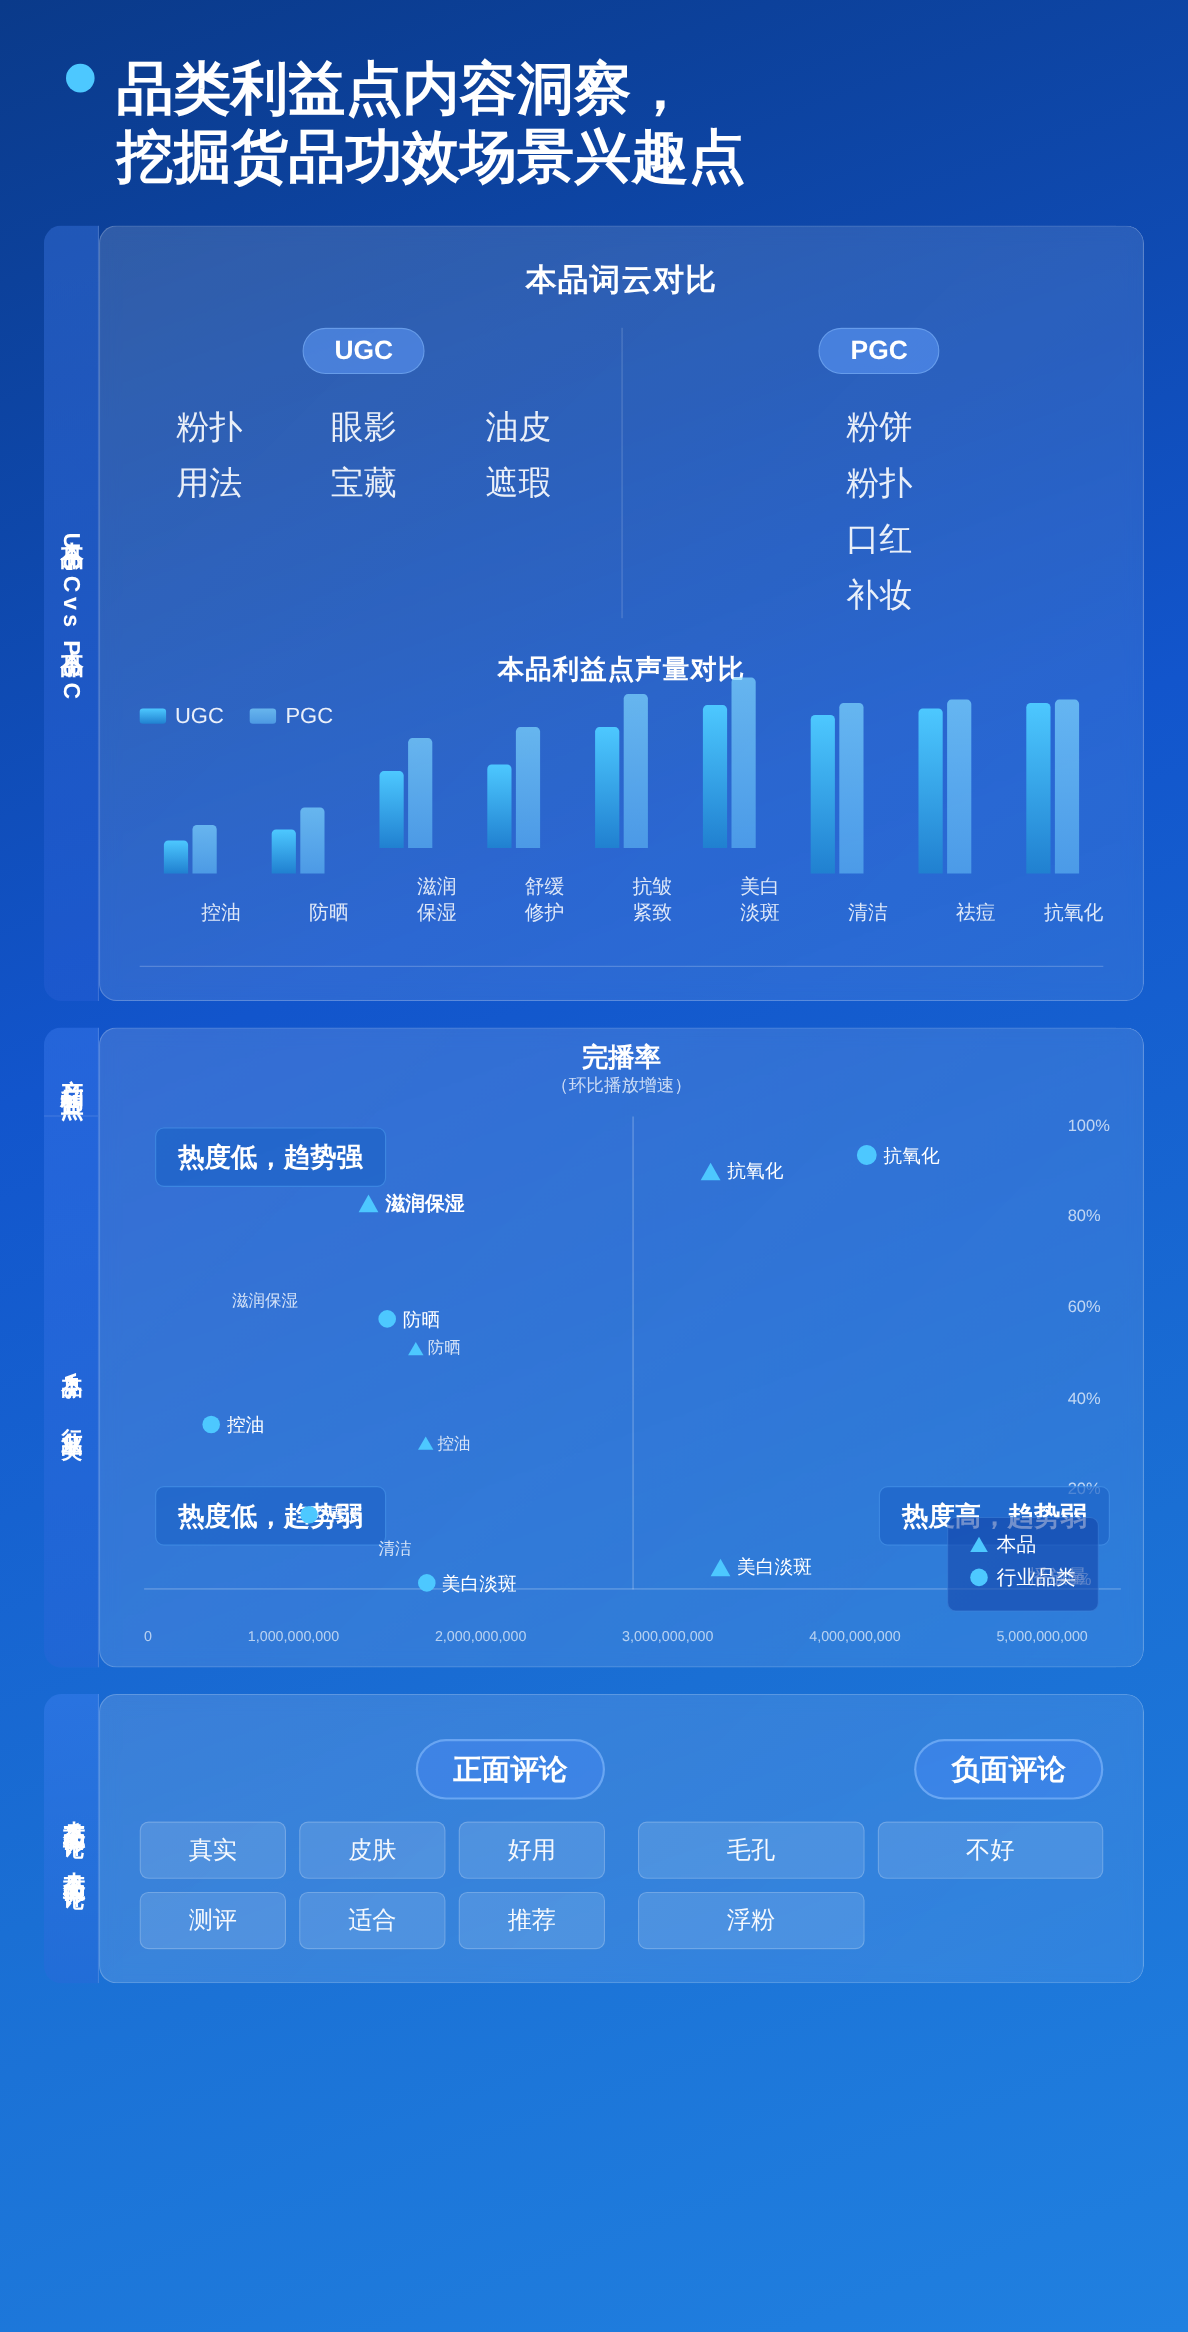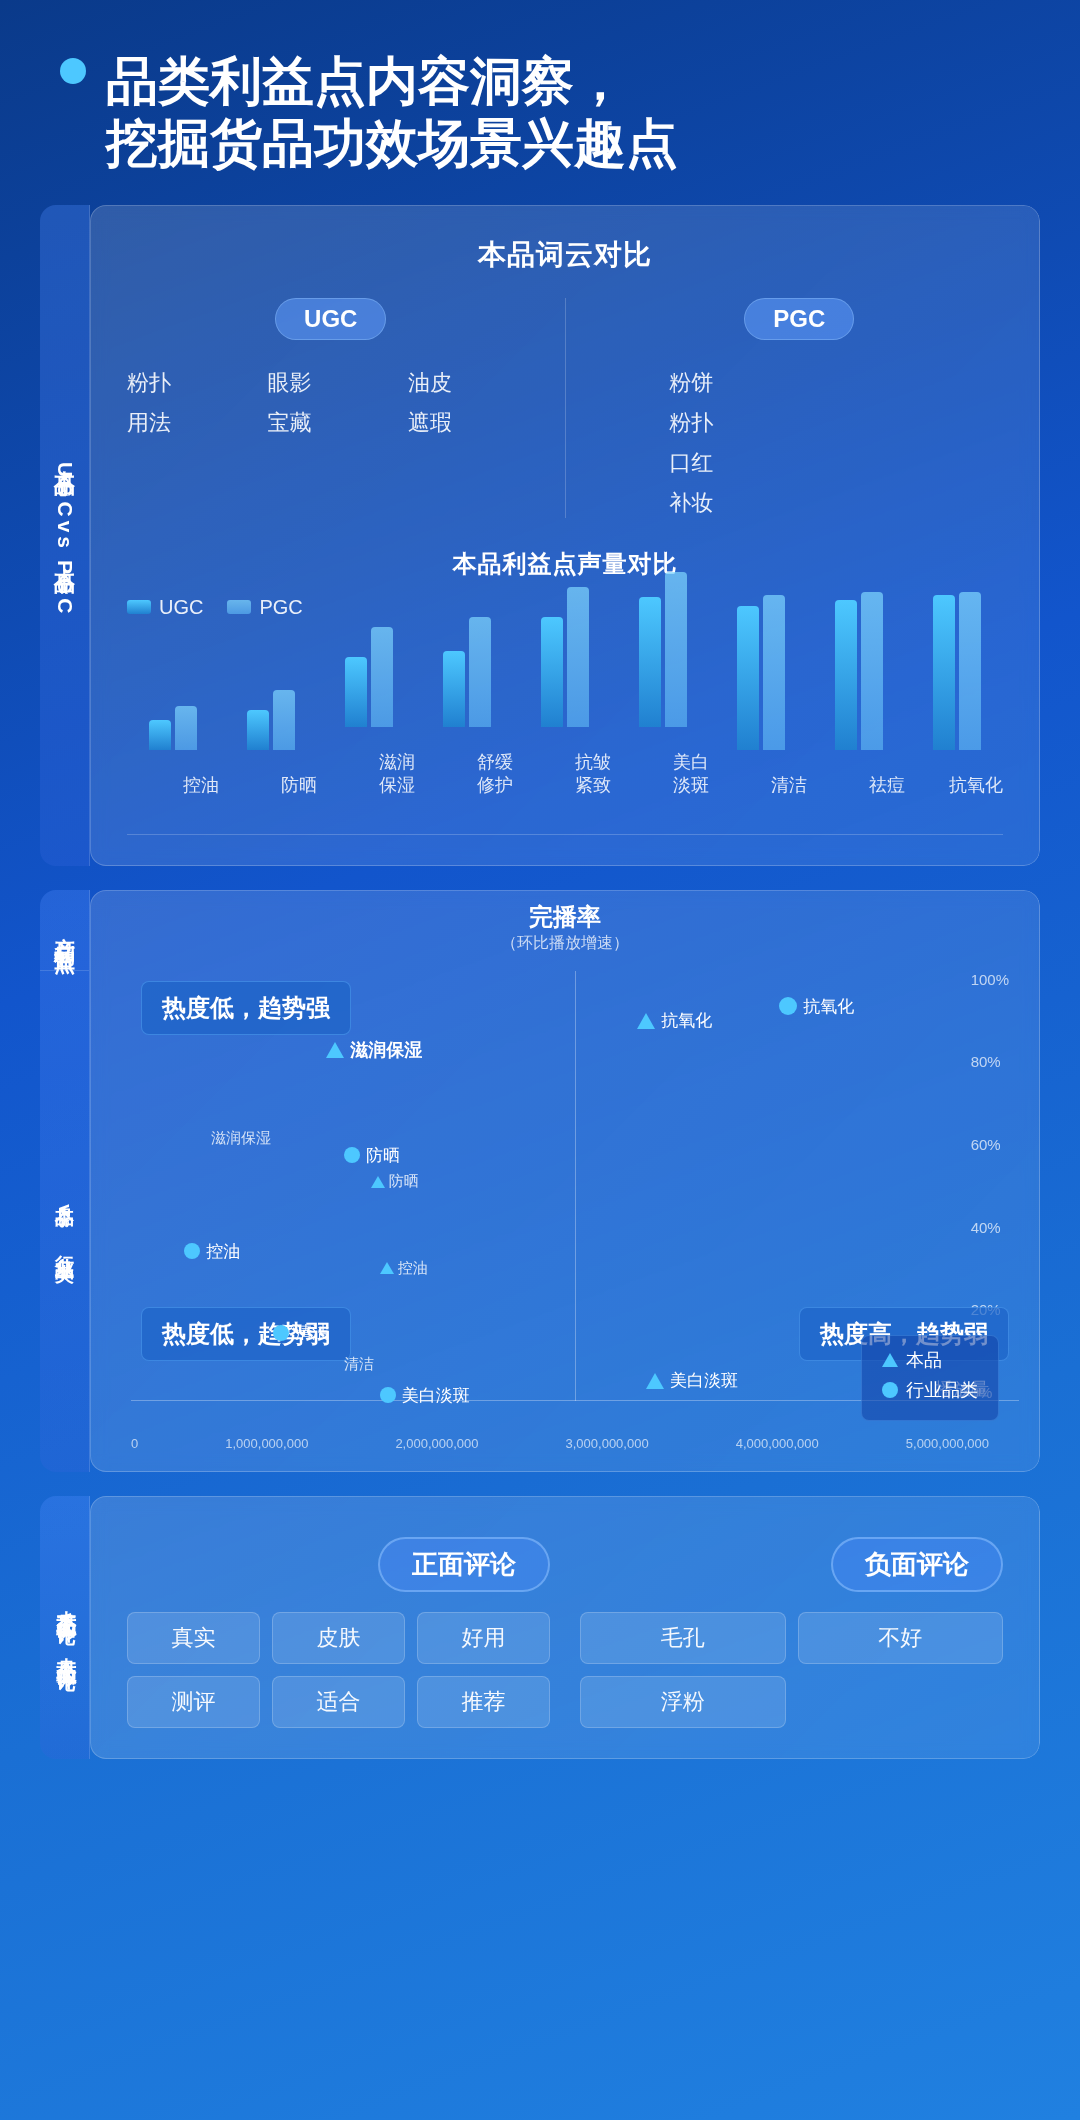--- a/index.html
+++ b/index.html
@@ -108,22 +108,23 @@
       color: #fff;
       display: inline-block;
       margin-bottom: 16px;
     }
     .wc-words {
       display: grid;
       grid-template-columns: 1fr 1fr 1fr;
       gap: 10px 14px;
     }
     .wc-word {
-      font-size: 22px;
+      font-size: 30px;
       color: rgba(255,255,255,0.9);
+      text-align: center;
     }
 
     
     .bar-chart-section {
       margin-top: 10px;
     }
     .bar-chart-legend {
       display: flex;
       gap: 24px;
       margin-bottom: 16px;

